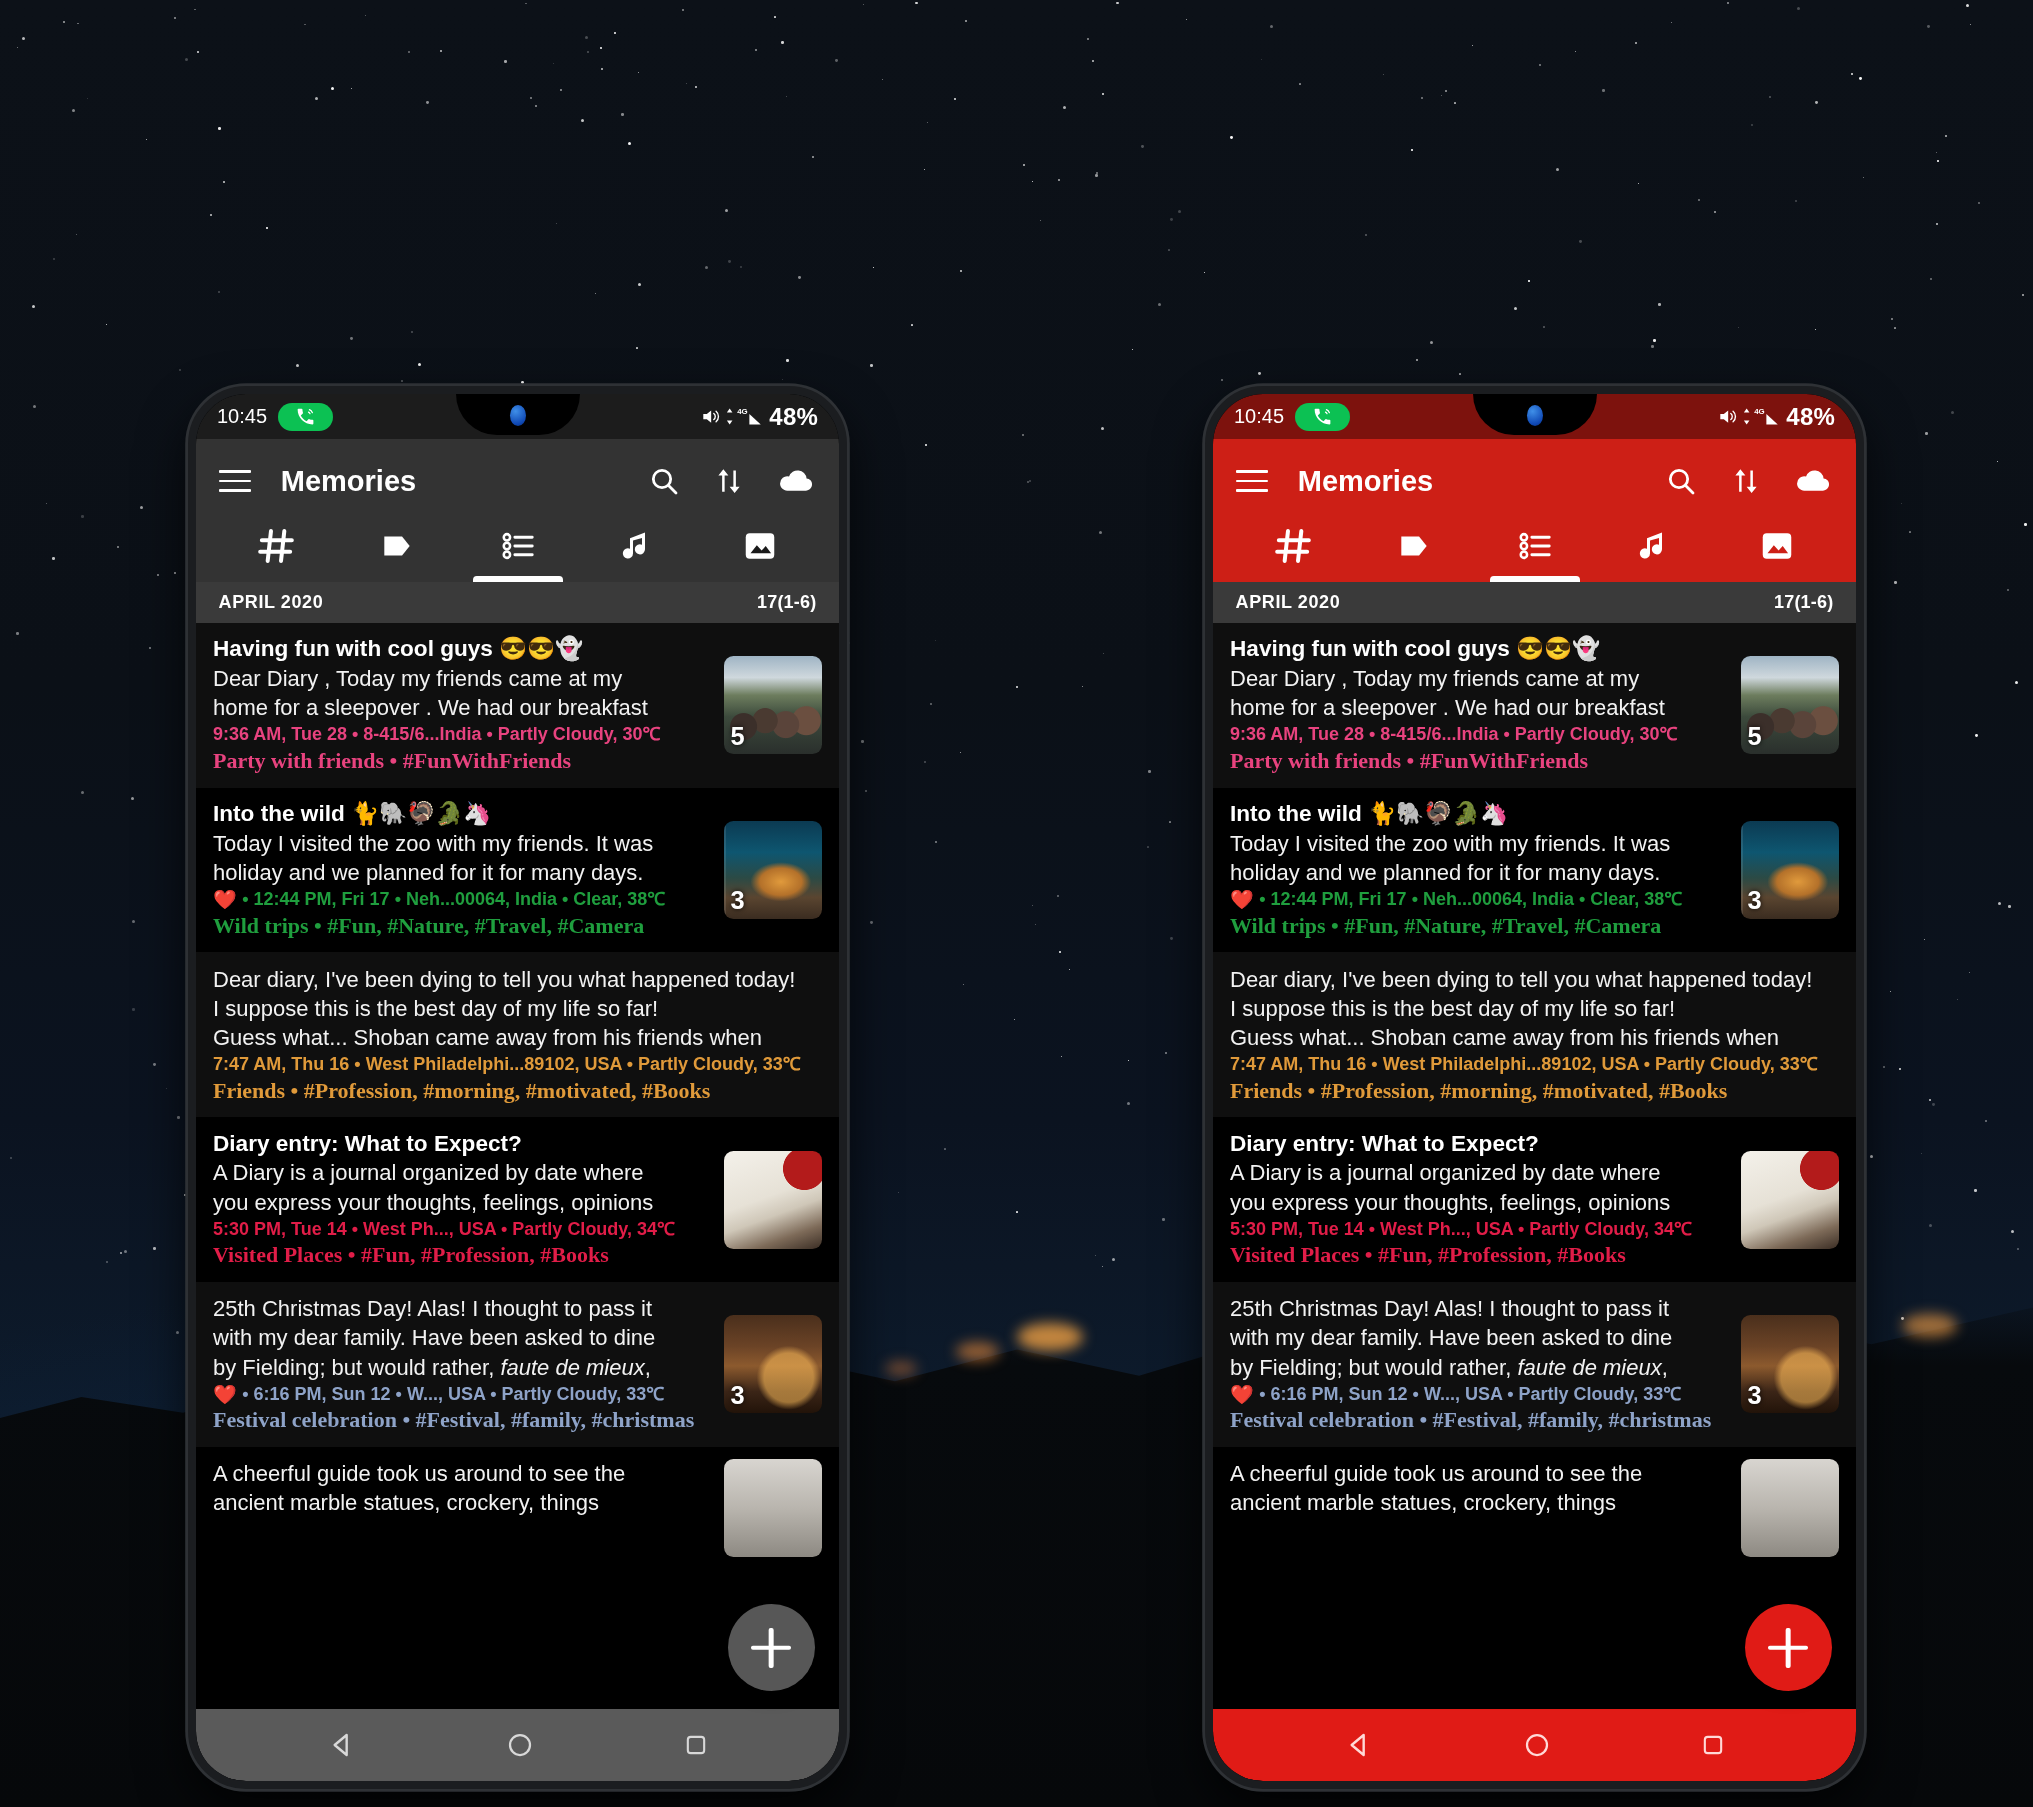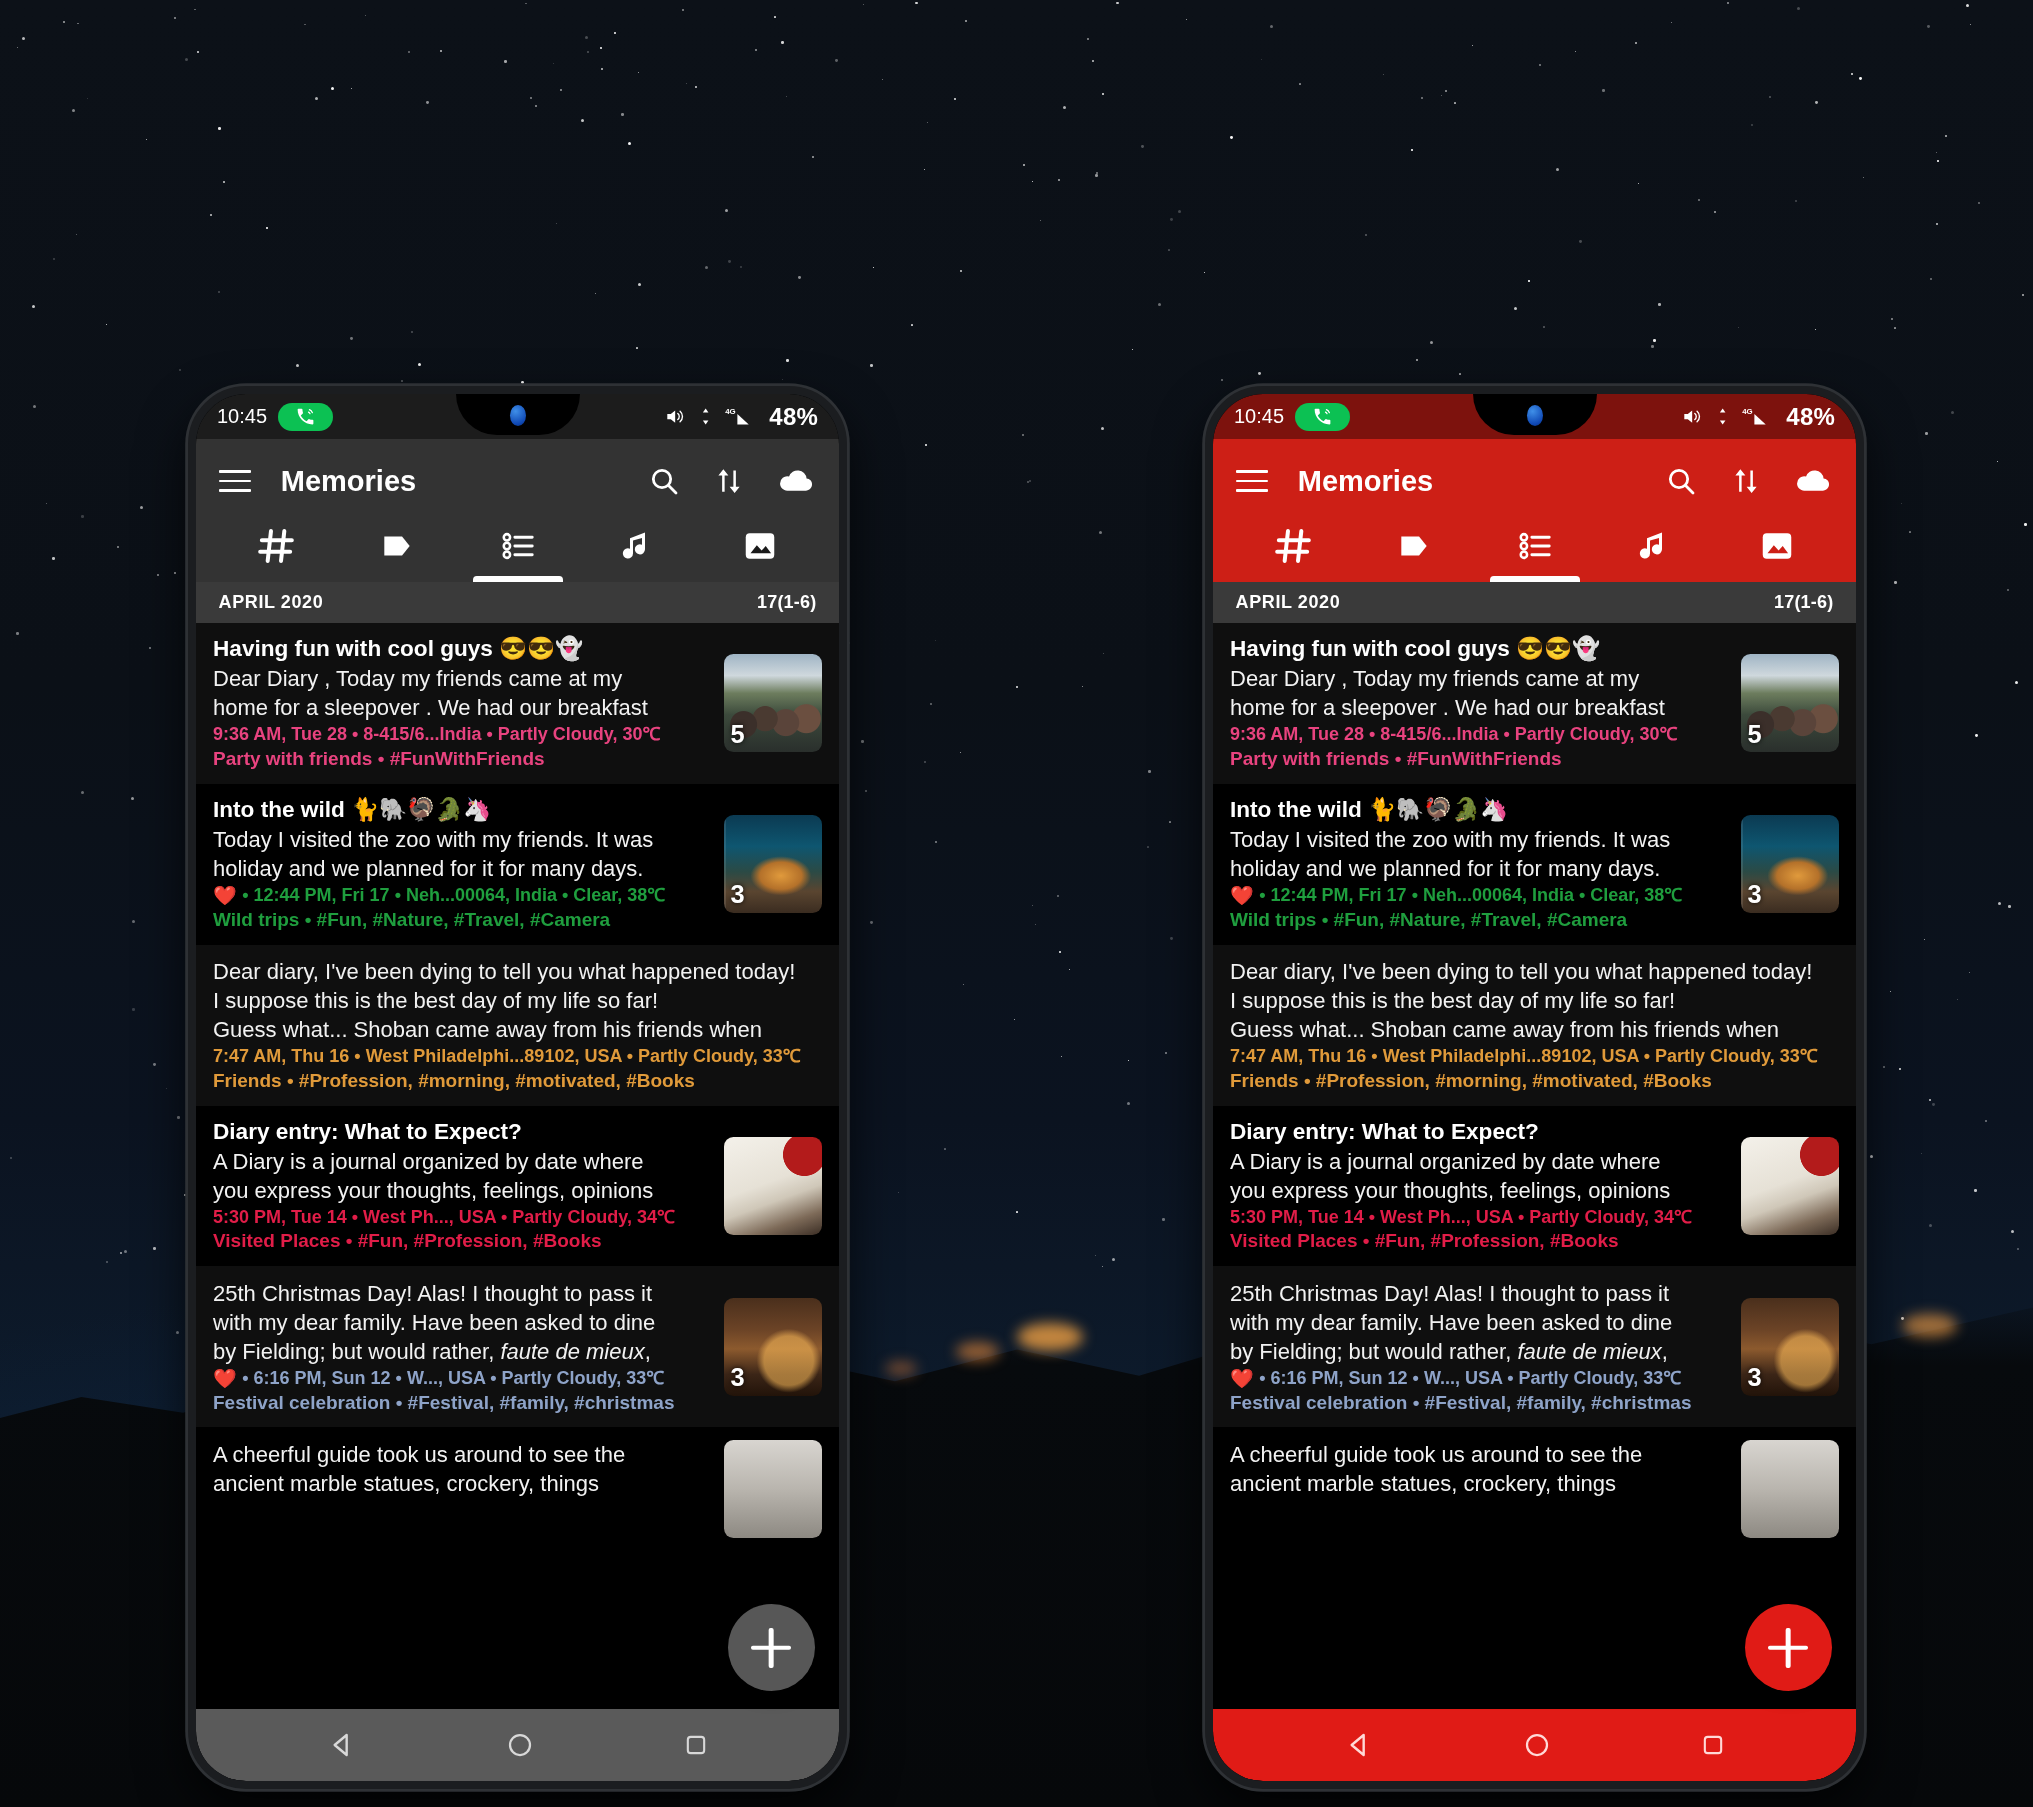--- a/index.html
+++ b/index.html
@@ -101,21 +101,21 @@
     display: flex;
     align-items: center;
     padding: 0 21px;
     color: #fff;
     font-size: 20px;
     font-weight: 500;
   }
   .statusbar.dark  { background: #1c1c1c; }
   .statusbar.color { background: #7d120d; }
   .sb-left { display: flex; align-items: center; gap: 11.3px; }
-  .sb-right { margin-left: auto; display: flex; align-items: center; gap: 14px; }
+  .sb-right { margin-left: auto; display: flex; align-items: center; gap: 2px; }
   .call-pill {
     width: 55px; height: 28px;
     background: #0cc153;
     border-radius: 15px;
     display: flex; align-items: center; justify-content: center;
   }
   .notch {
     position: absolute;
     left: 50%; top: 0;
     transform: translateX(-50%);
@@ -243,25 +243,26 @@
     font-weight: 700;
     line-height: 1.3;
     white-space: nowrap;
     overflow: hidden;
     margin-top: 0.9px;
     display: flex;
     align-items: center;
     gap: 5.6px;
   }
   .entry-tags {
-    font-size: 19px;
+    font-size: 22px;
     font-weight: 700;
     line-height: 1.3;
     white-space: nowrap;
     overflow: hidden;
+    font-family: Liberation Serif, serif;
   }
   .heart { font-size: 19px; line-height: 1; }
 
   .thumb {
     position: relative;
     flex: 0 0 auto;
     width: 98px; height: 98px;
     border-radius: 9.4px;
     overflow: hidden;
     align-self: center;

